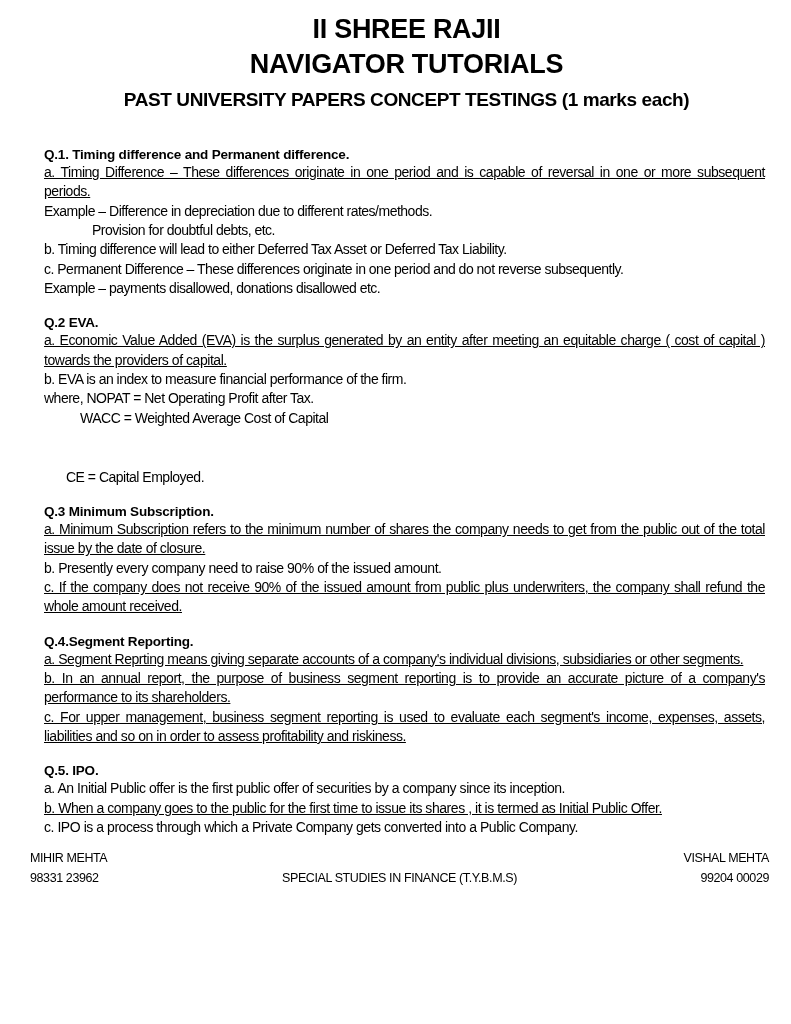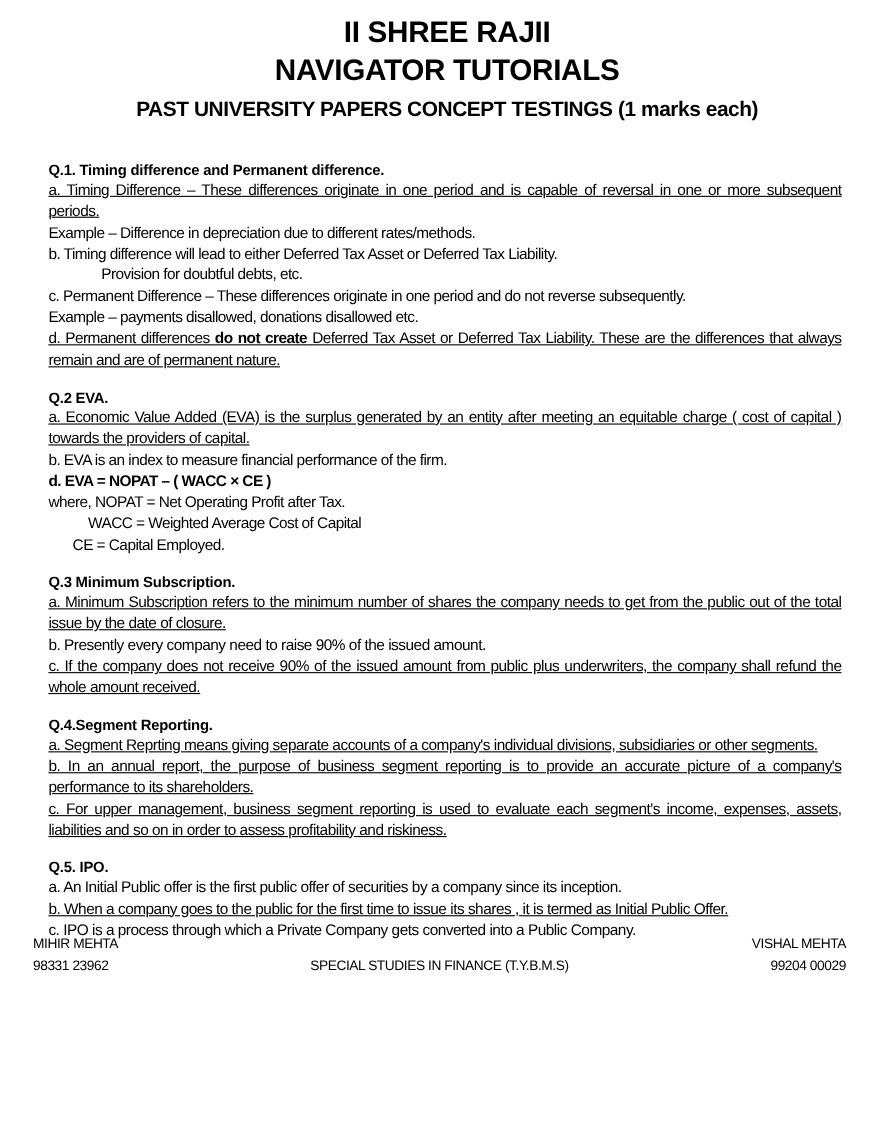--- a/index.html
+++ b/index.html
@@ -72,20 +72,21 @@
     letter-spacing: -0.45px;
   }
   .indent1 {
     padding-left: 48px;
   }
   .indent2 {
     padding-left: 36px;
   }
   .indent3 {
     padding-left: 22px;
+    margin-top: 40px;
   }
   .b {
     font-weight: bold;
   }
   .tight {
     letter-spacing: -0.5px;
   }
   .footer {
     position: absolute;
     left: 0;
@@ -124,32 +125,30 @@
     <div class="hdr-line2">NAVIGATOR TUTORIALS</div>
     <div class="hdr-line3">PAST UNIVERSITY PAPERS CONCEPT TESTINGS (1 marks each)</div>
   </div>
 
   <div class="body-area">
 
     <div class="q-block">
       <div class="q-title">Q.1. Timing difference and Permanent difference.</div>
       <div class="line just narrow">a. Timing Difference – These differences originate in one period and is capable of reversal in one or more subsequent periods.</div>
       <div class="line tight">Example – Difference in depreciation due to different rates/methods.</div>
+      <div class="line tight indent1">Provision for doubtful debts, etc.</div>
       <div class="line tight">b. Timing difference will lead to either Deferred Tax Asset or Deferred Tax Liability.</div>
-      <div class="line tight indent1">Provision for doubtful debts, etc.</div>
       <div class="line tight">c. Permanent Difference – These differences originate in one period and do not reverse subsequently.</div>
       <div class="line tight">Example – payments disallowed, donations disallowed etc.</div>
-      <div class="line just tight"><span>d. Permanent differences </span><span class="b">do not create</span><span> Deferred Tax Asset or Deferred Tax Liability. These are the differences that always remain and are of permanent nature.</span></div>
     </div>
 
     <div class="q-block">
       <div class="q-title">Q.2 EVA.</div>
       <div class="line just narrow">a. Economic Value Added (EVA) is the surplus generated by an entity after meeting an equitable charge ( cost of capital ) towards the providers of capital.</div>
       <div class="line tight">b. EVA is an index to measure financial performance of the firm.</div>
-      <div class="line tight b">d. EVA = NOPAT – ( WACC × CE )</div>
       <div class="line tight">where, NOPAT = Net Operating Profit after Tax.</div>
       <div class="line tight indent2">WACC = Weighted Average Cost of Capital</div>
       <div class="line tight indent3">CE = Capital Employed.</div>
     </div>
 
     <div class="q-block">
       <div class="q-title">Q.3 Minimum Subscription.</div>
       <div class="line just narrow">a. Minimum Subscription refers to the minimum number of shares the company needs to get from the public out of the total issue by the date of closure.</div>
       <div class="line narrow">b. Presently every company need to raise 90% of the issued amount.</div>
       <div class="line just narrow"> c. If the company does not receive 90% of the issued amount from public plus underwriters, the company shall refund the whole amount received.</div>

